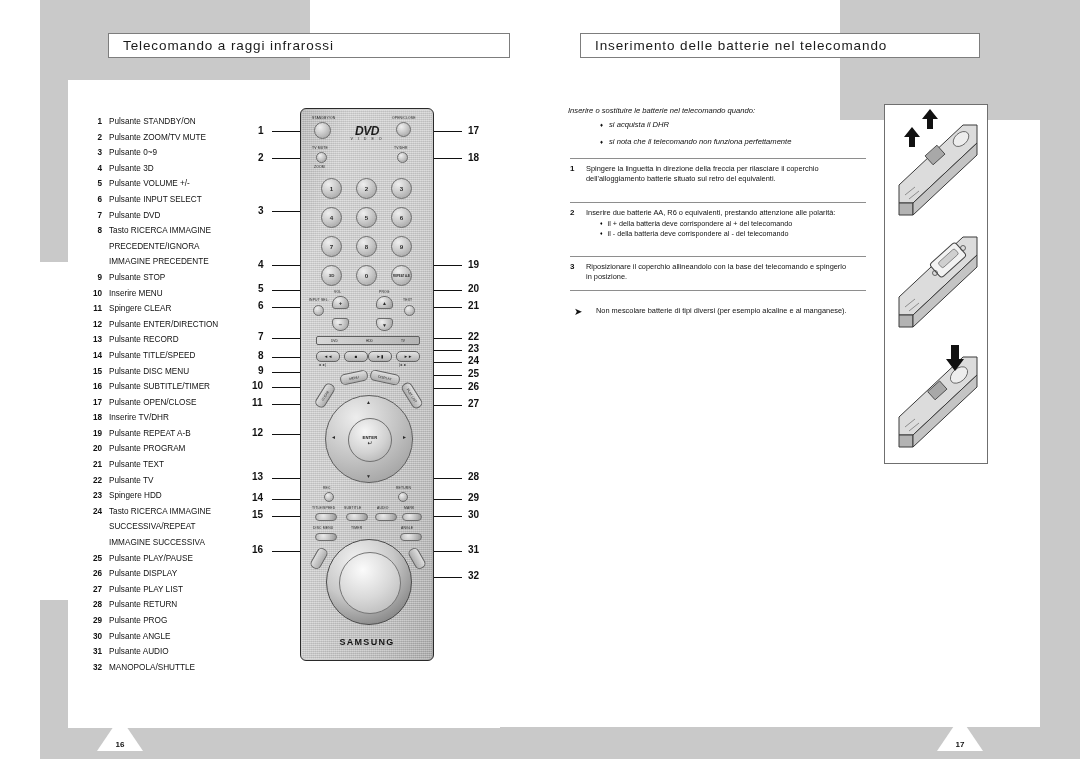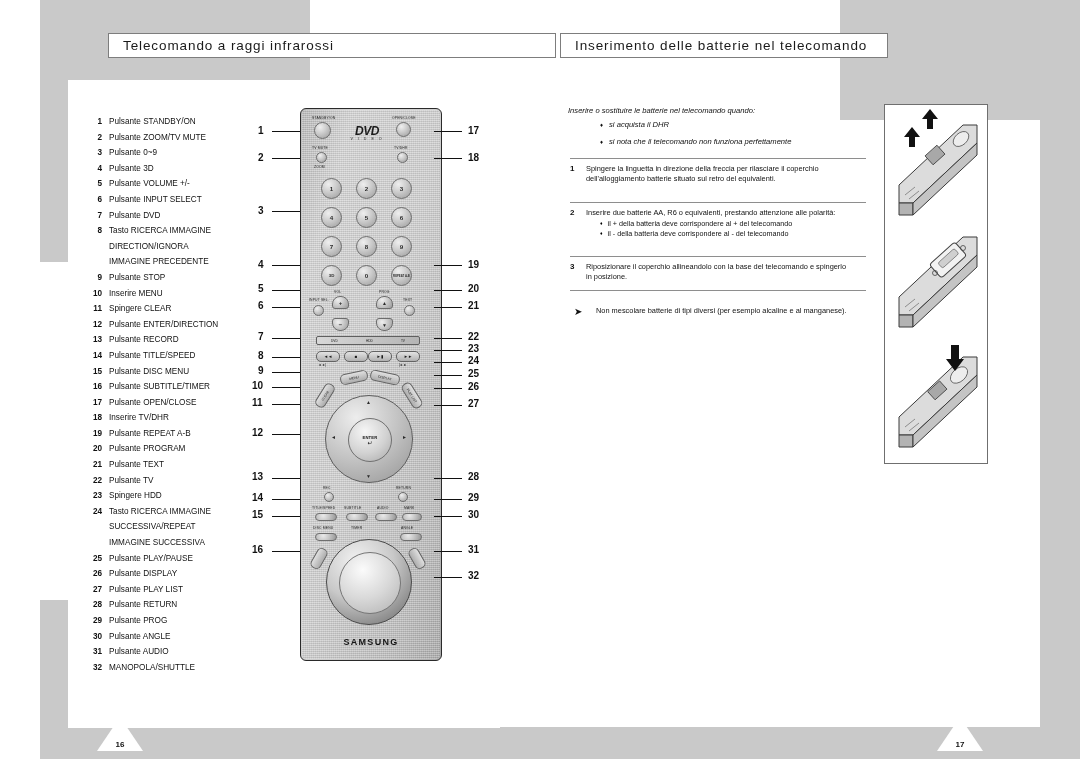--- a/index.html
+++ b/index.html
@@ -25,22 +25,22 @@
     position:absolute;
     border:1px solid #7d7d7d;
     background:#ffffff;
     box-sizing:border-box;
     display:flex;align-items:center;
   }
   .hdr span{
     font-size:13.5px;color:#1a1a1a;letter-spacing:.9px;
     padding-left:14px;white-space:nowrap;
   }
-  #hdr-left{left:108px;top:33px;width:448px;height:25px;}
-  #hdr-right{left:560px;top:33px;width:328px;height:25px;}
+  #hdr-left{left:108px;top:33px;width:402px;height:25px;}
+  #hdr-right{left:580px;top:33px;width:400px;height:25px;}
 
   
   #card-left{
     position:absolute;left:68px;top:80px;width:432px;height:648px;
     background:#ffffff;
   }
 
   
   #btn-list{position:absolute;left:84px;top:114px;width:190px;}
   .li{display:flex;align-items:flex-start;height:15.6px;}
@@ -48,21 +48,21 @@
     width:18px;text-align:right;font-size:8.2px;font-weight:bold;
     color:#111;flex:0 0 18px;line-height:15.6px;
   }
   .li .lbl{
     font-size:8.2px;color:#111;padding-left:7px;line-height:15.6px;
     white-space:nowrap;
   }
   .li.cont .num{visibility:hidden;}
 
   
-  #remote-wrap{position:absolute;left:300px;top:108px;width:134px;height:553px;padding-left:8px;}
+  #remote-wrap{position:absolute;left:300px;top:108px;width:134px;height:553px;}
   #remote-body{
     position:absolute;inset:0;
     background:
       linear-gradient(105deg,#b9b9b9 0%,#d4d4d4 18%,#cfcfcf 50%,#bdbdbd 82%,#a9a9a9 100%);
     border:1.6px solid #2a2a2a;
     border-radius:6px;
     box-sizing:border-box;
   }
   #remote-noise{
     position:absolute;inset:2px;border-radius:4px;
@@ -242,21 +242,21 @@
     <div class="li">
         <div class="num">7</div>
         <div class="lbl">Pulsante DVD</div>
       </div>
     <div class="li">
         <div class="num">8</div>
         <div class="lbl">Tasto RICERCA IMMAGINE</div>
       </div>
     <div class="li cont">
         <div class="num"></div>
-        <div class="lbl">DIRECTION/IGNORA</div>
+        <div class="lbl">PRECEDENTE/IGNORA</div>
       </div>
     <div class="li cont">
         <div class="num"></div>
         <div class="lbl">IMMAGINE PRECEDENTE</div>
       </div>
     <div class="li">
         <div class="num">9</div>
         <div class="lbl">Pulsante STOP</div>
       </div>
     <div class="li">

